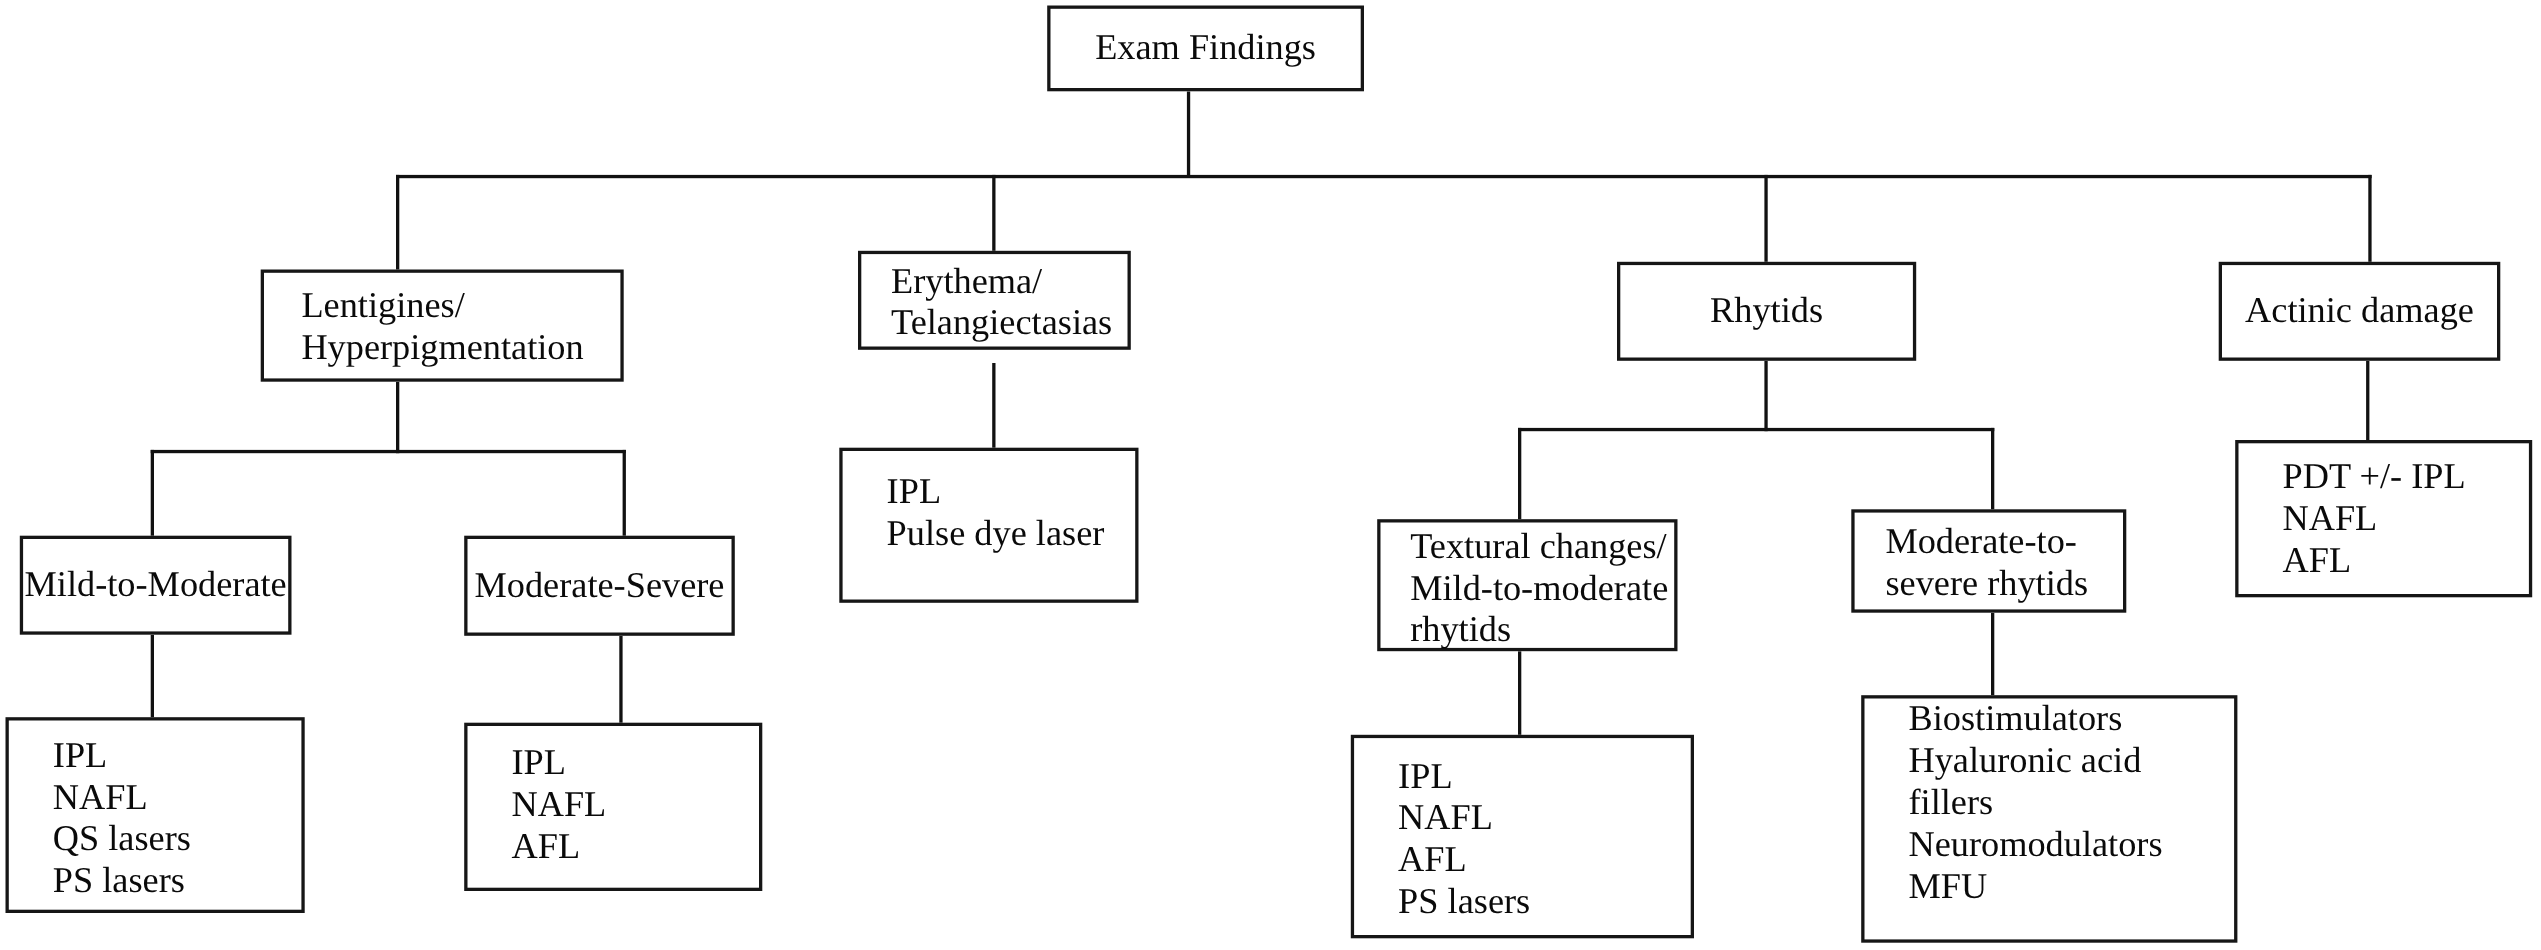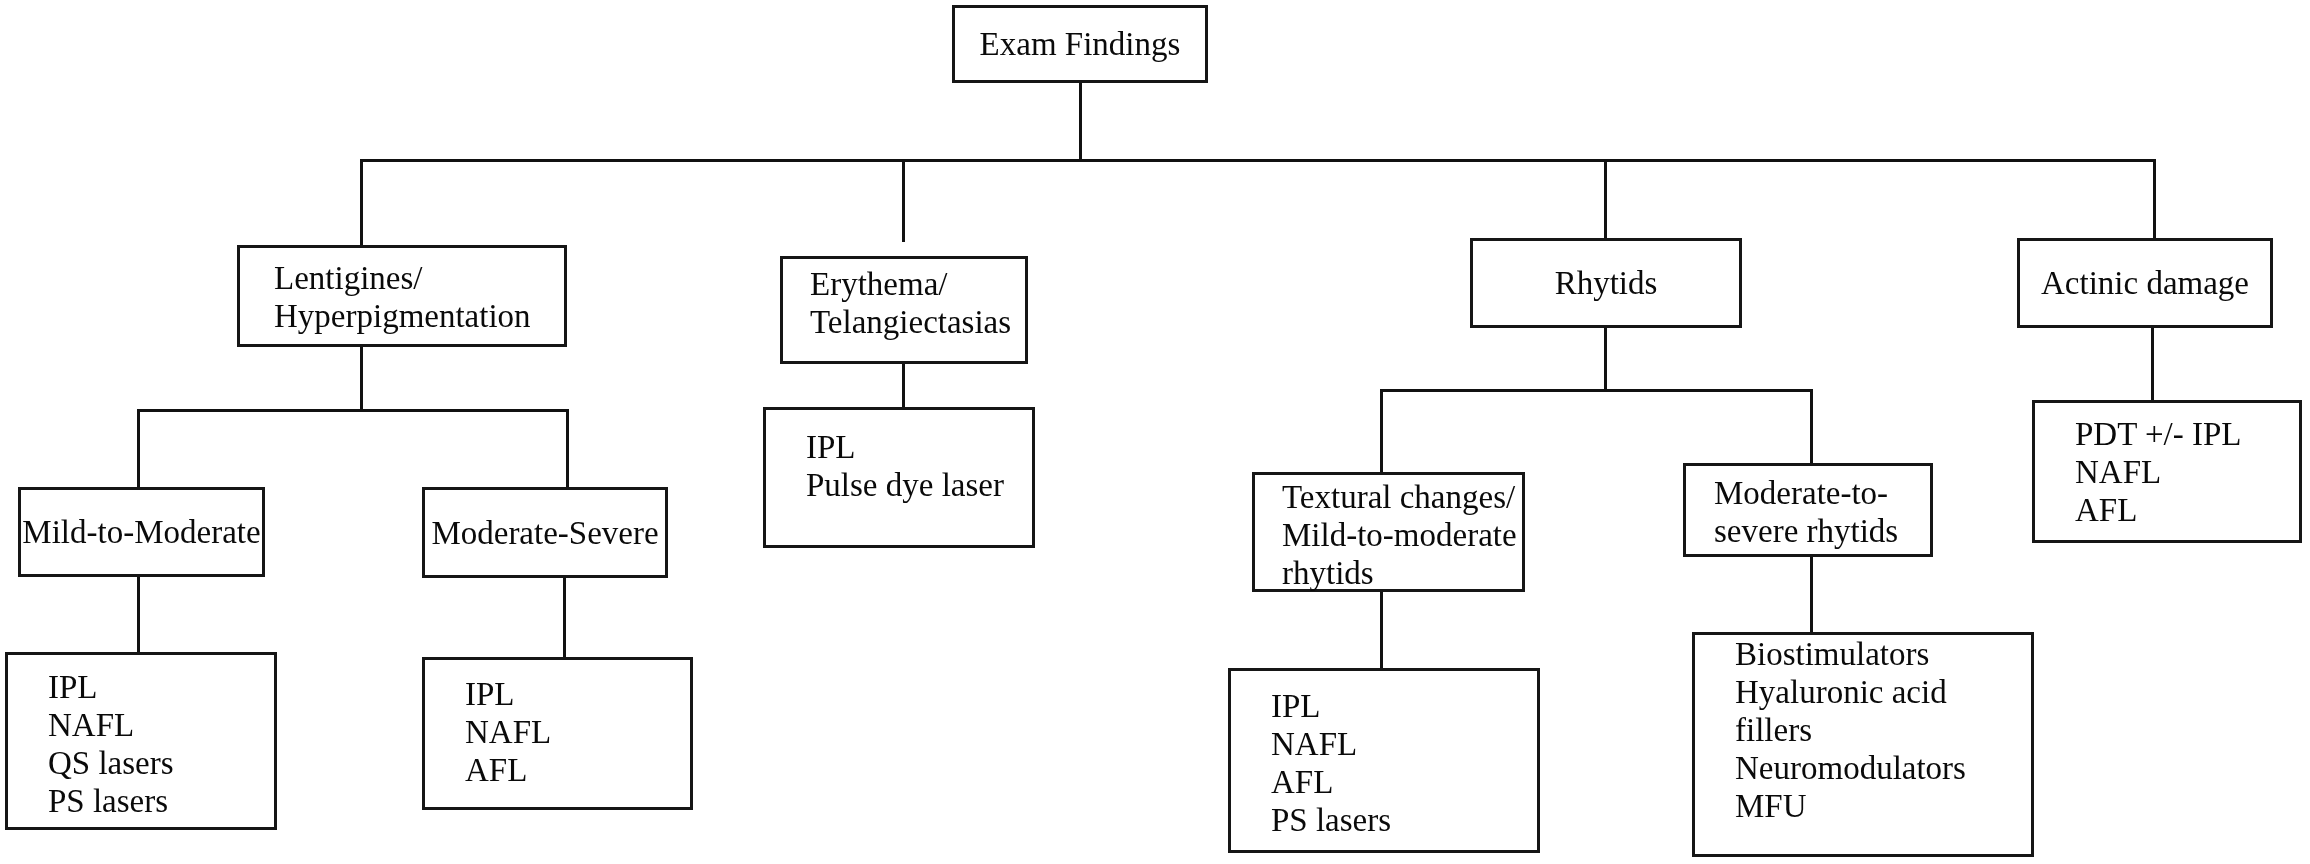--- a/index.html
+++ b/index.html
@@ -56,30 +56,30 @@
 
   <div class="vline" style="left:1604px;top:328px;height:64px"></div>
   <div class="hline" style="left:1380px;top:389px;width:433px"></div>
   <div class="vline" style="left:1380px;top:389px;height:85px"></div>
   <div class="vline" style="left:1810px;top:389px;height:76px"></div>
   <div class="vline" style="left:1380px;top:592px;height:78px"></div>
   <div class="vline" style="left:1810px;top:557px;height:77px"></div>
 
   <div class="vline" style="left:2151px;top:328px;height:74px"></div>
 
-  <div class="node center" style="left:952px;top:5px;width:256px;height:78px">
+  <div class="node center" style="left:952px;top:5px;width:288px;height:78px">
     <span class="nl">Exam Findings</span>
   </div>
 
   <div class="node left" style="left:237px;top:245px;width:330px;height:102px;padding:11px 16px 0 34px">
     <span class="nl">Lentigines/
 Hyperpigmentation</span>
   </div>
 
-  <div class="node left" style="left:780px;top:256px;width:248px;height:108px;padding:6px 4px 0 27px">
+  <div class="node left" style="left:780px;top:228px;width:248px;height:90px;padding:6px 4px 0 27px">
     <span class="nl">Erythema/
 Telangiectasias</span>
   </div>
 
   <div class="node center" style="left:1470px;top:238px;width:272px;height:90px">
     <span class="nl">Rhytids</span>
   </div>
 
   <div class="node center" style="left:2017px;top:238px;width:256px;height:90px">
     <span class="nl">Actinic damage</span>

